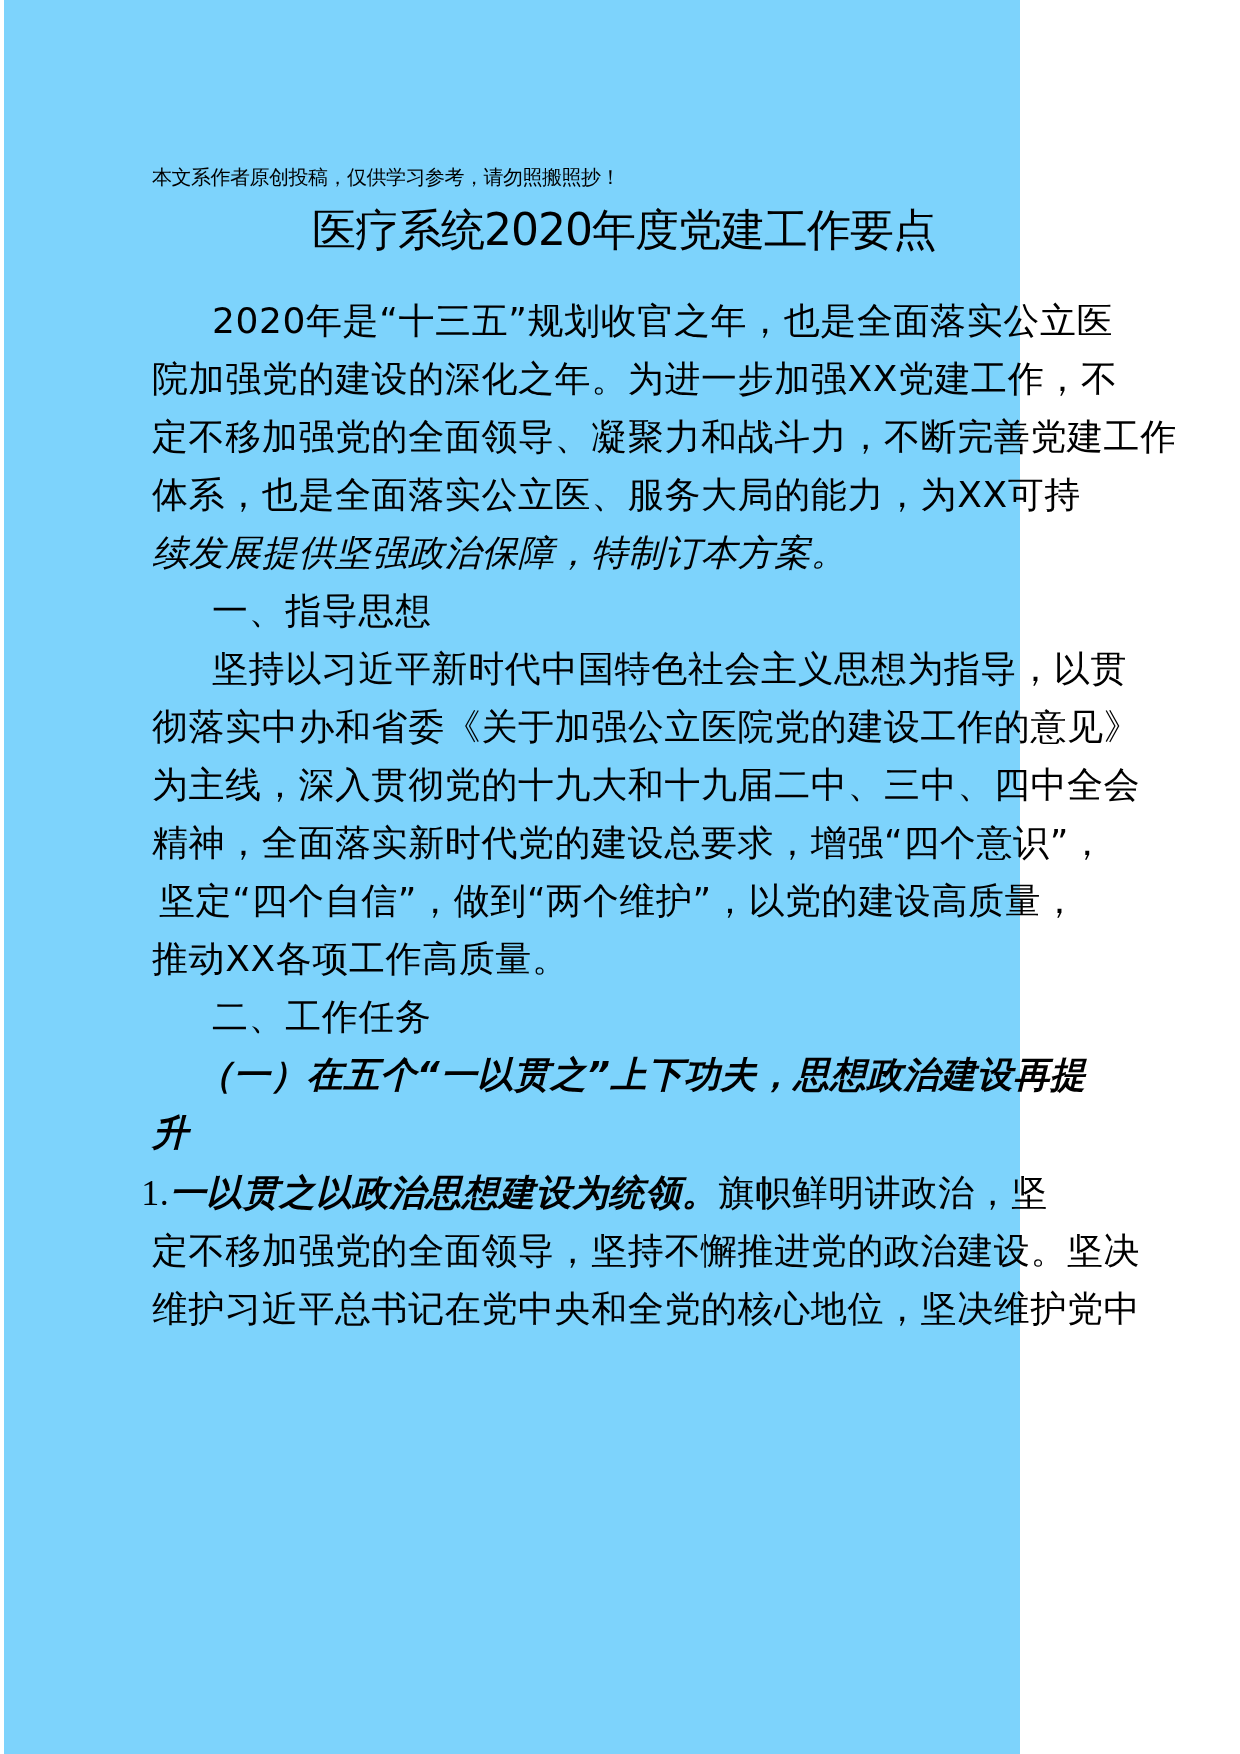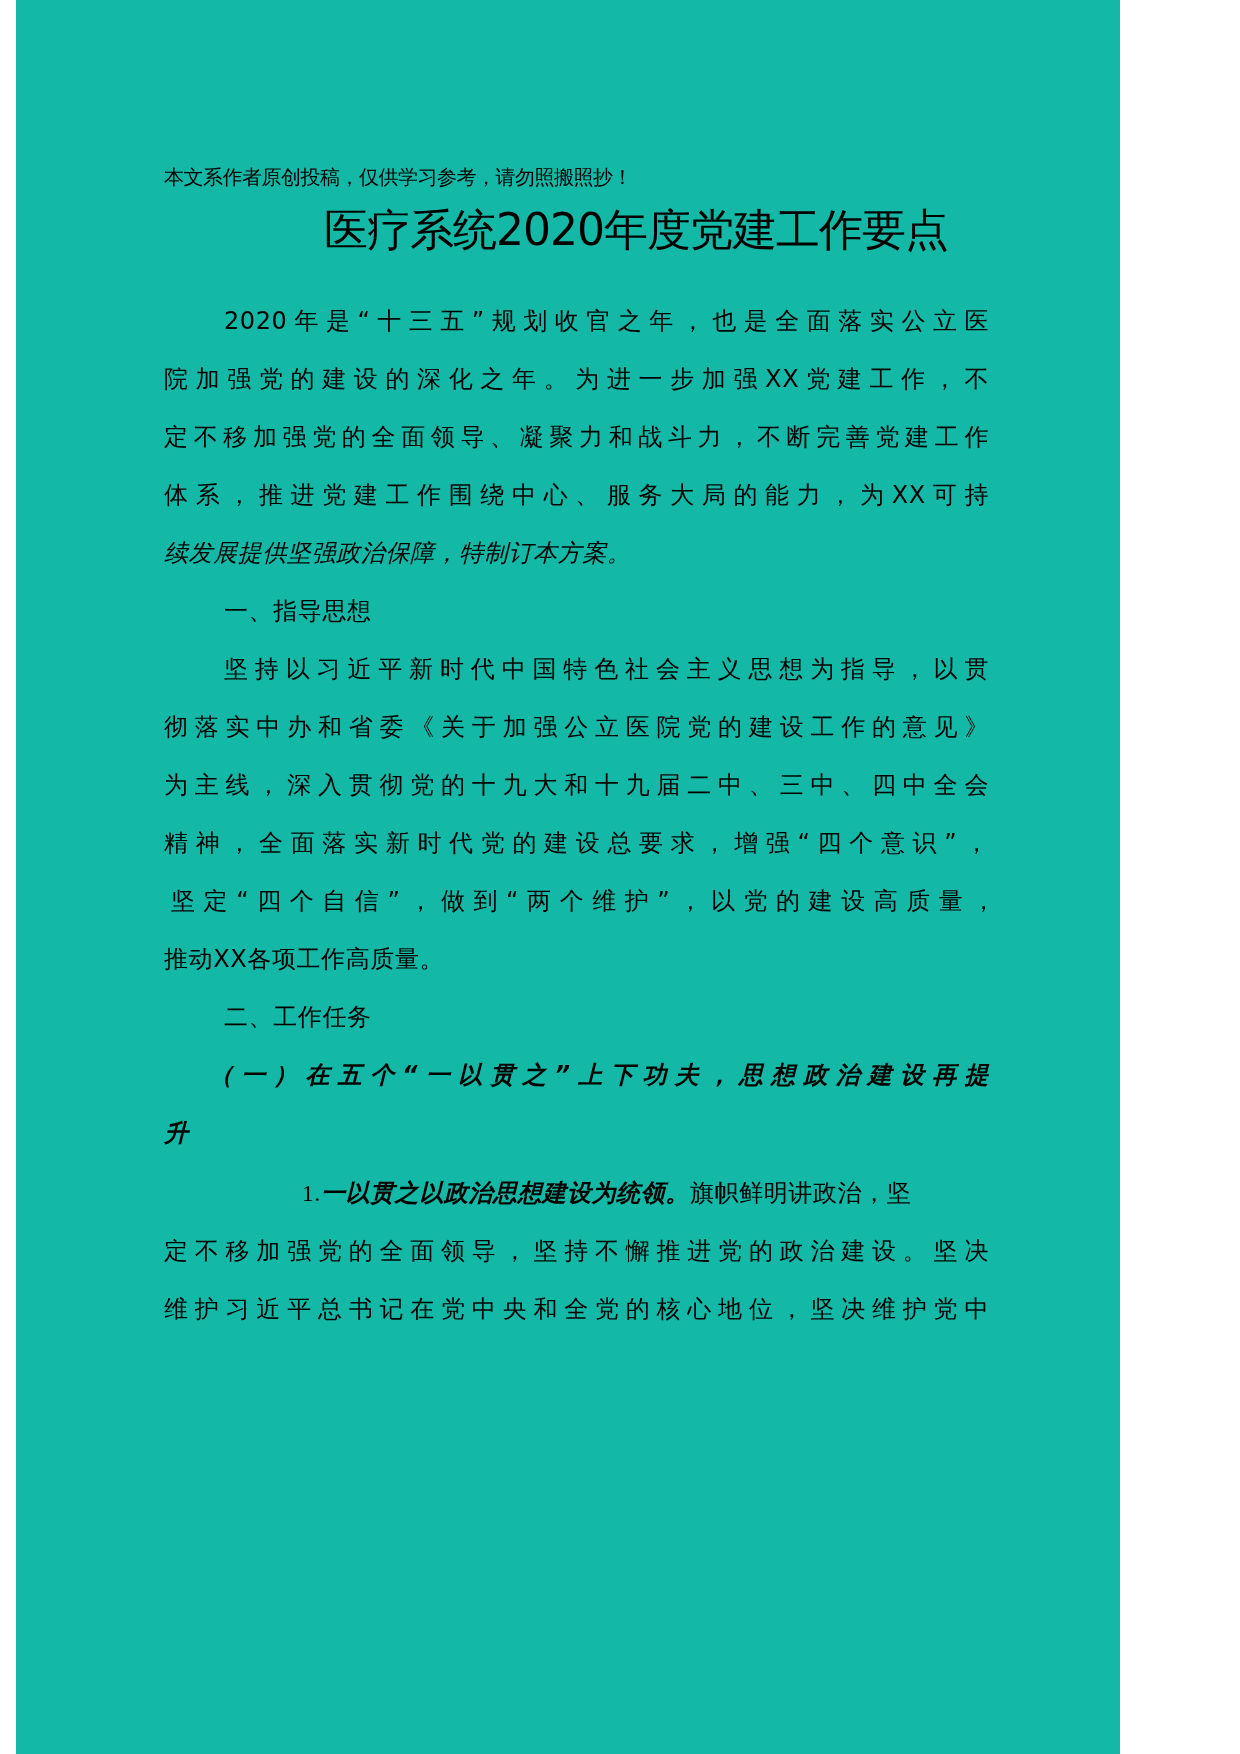--- a/index.html
+++ b/index.html
@@ -10,25 +10,25 @@
     body {
       width: 1240px;
       height: 1754px;
       position: relative;
       overflow: hidden;
       font-family: "DejaVu Sans", sans-serif;
       color: #000000;
     }
     .page {
       position: absolute;
-      left: 16px;
+      left: 4px;
       top: 0;
-      width: 1104px;
+      width: 1016px;
       height: 1754px;
-      background: #14b8a6;
+      background: #7dd3fc;
     }
     .notice {
       position: absolute;
       left: 148px;
       top: 163px;
       font-size: 20px;
       line-height: 28px;
       white-space: nowrap;
       letter-spacing: -0.5px;
     }
@@ -40,21 +40,21 @@
       text-align: center;
       font-size: 44px;
       line-height: 60px;
       white-space: nowrap;
       letter-spacing: -1px;
     }
     .line {
       position: absolute;
       left: 148px;
       width: 825px;
-      font-size: 24px;
+      font-size: 36px;
       line-height: 40px;
       white-space: nowrap;
       letter-spacing: 0.6px;
     }
     .line.justify {
       text-align: justify;
       text-align-last: justify;
     }
     .indent {
       left: 208px;
@@ -73,21 +73,21 @@
 
 <div class="page">
 
   <div class="notice">本文系作者原创投稿，仅供学习参考，请勿照搬照抄！</div>
 
   <div class="title">医疗系统2020年度党建工作要点</div>
 
   <div class="line justify indent" style="top:301px;">2020年是“十三五”规划收官之年，也是全面落实公立医</div>
   <div class="line justify" style="top:359px;">院加强党的建设的深化之年。为进一步加强XX党建工作，不</div>
   <div class="line justify" style="top:417px;">定不移加强党的全面领导、凝聚力和战斗力，不断完善党建工作</div>
-  <div class="line justify" style="top:475px;">体系，推进党建工作围绕中心、服务大局的能力，为XX可持</div>
+  <div class="line justify" style="top:475px;">体系，也是全面落实公立医、服务大局的能力，为XX可持</div>
   <div class="line" style="top:533px;font-style:italic;">续发展提供坚强政治保障，特制订本方案。</div>
 
   <div class="line indent" style="top:591px;">一、指导思想</div>
 
   <div class="line justify indent" style="top:649px;">坚持以习近平新时代中国特色社会主义思想为指导，以贯</div>
   <div class="line justify" style="top:707px;">彻落实中办和省委《关于加强公立医院党的建设工作的意见》</div>
   <div class="line justify" style="top:765px;">为主线，深入贯彻党的十九大和十九届二中、三中、四中全会</div>
   <div class="line justify" style="top:823px;">精神，全面落实新时代党的建设总要求，增强“四个意识”，</div>
   <div class="line justify" style="top:881px;margin-left:7px;">坚定“四个自信”，做到“两个维护”，以党的建设高质量，</div>
   <div class="line" style="top:939px;">推动XX各项工作高质量。</div>

